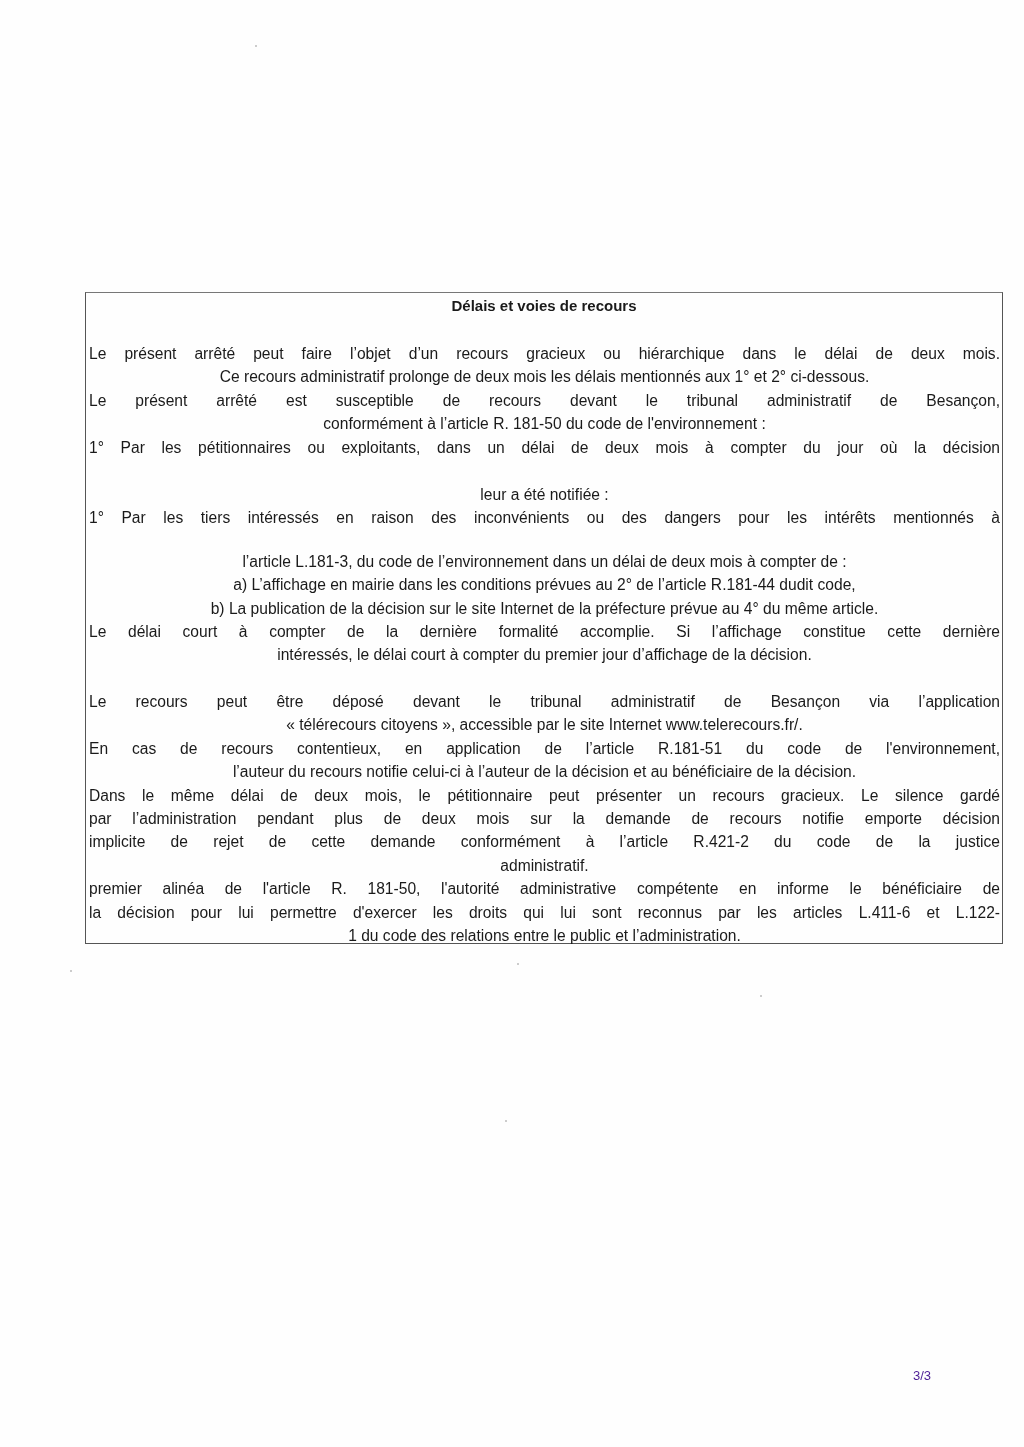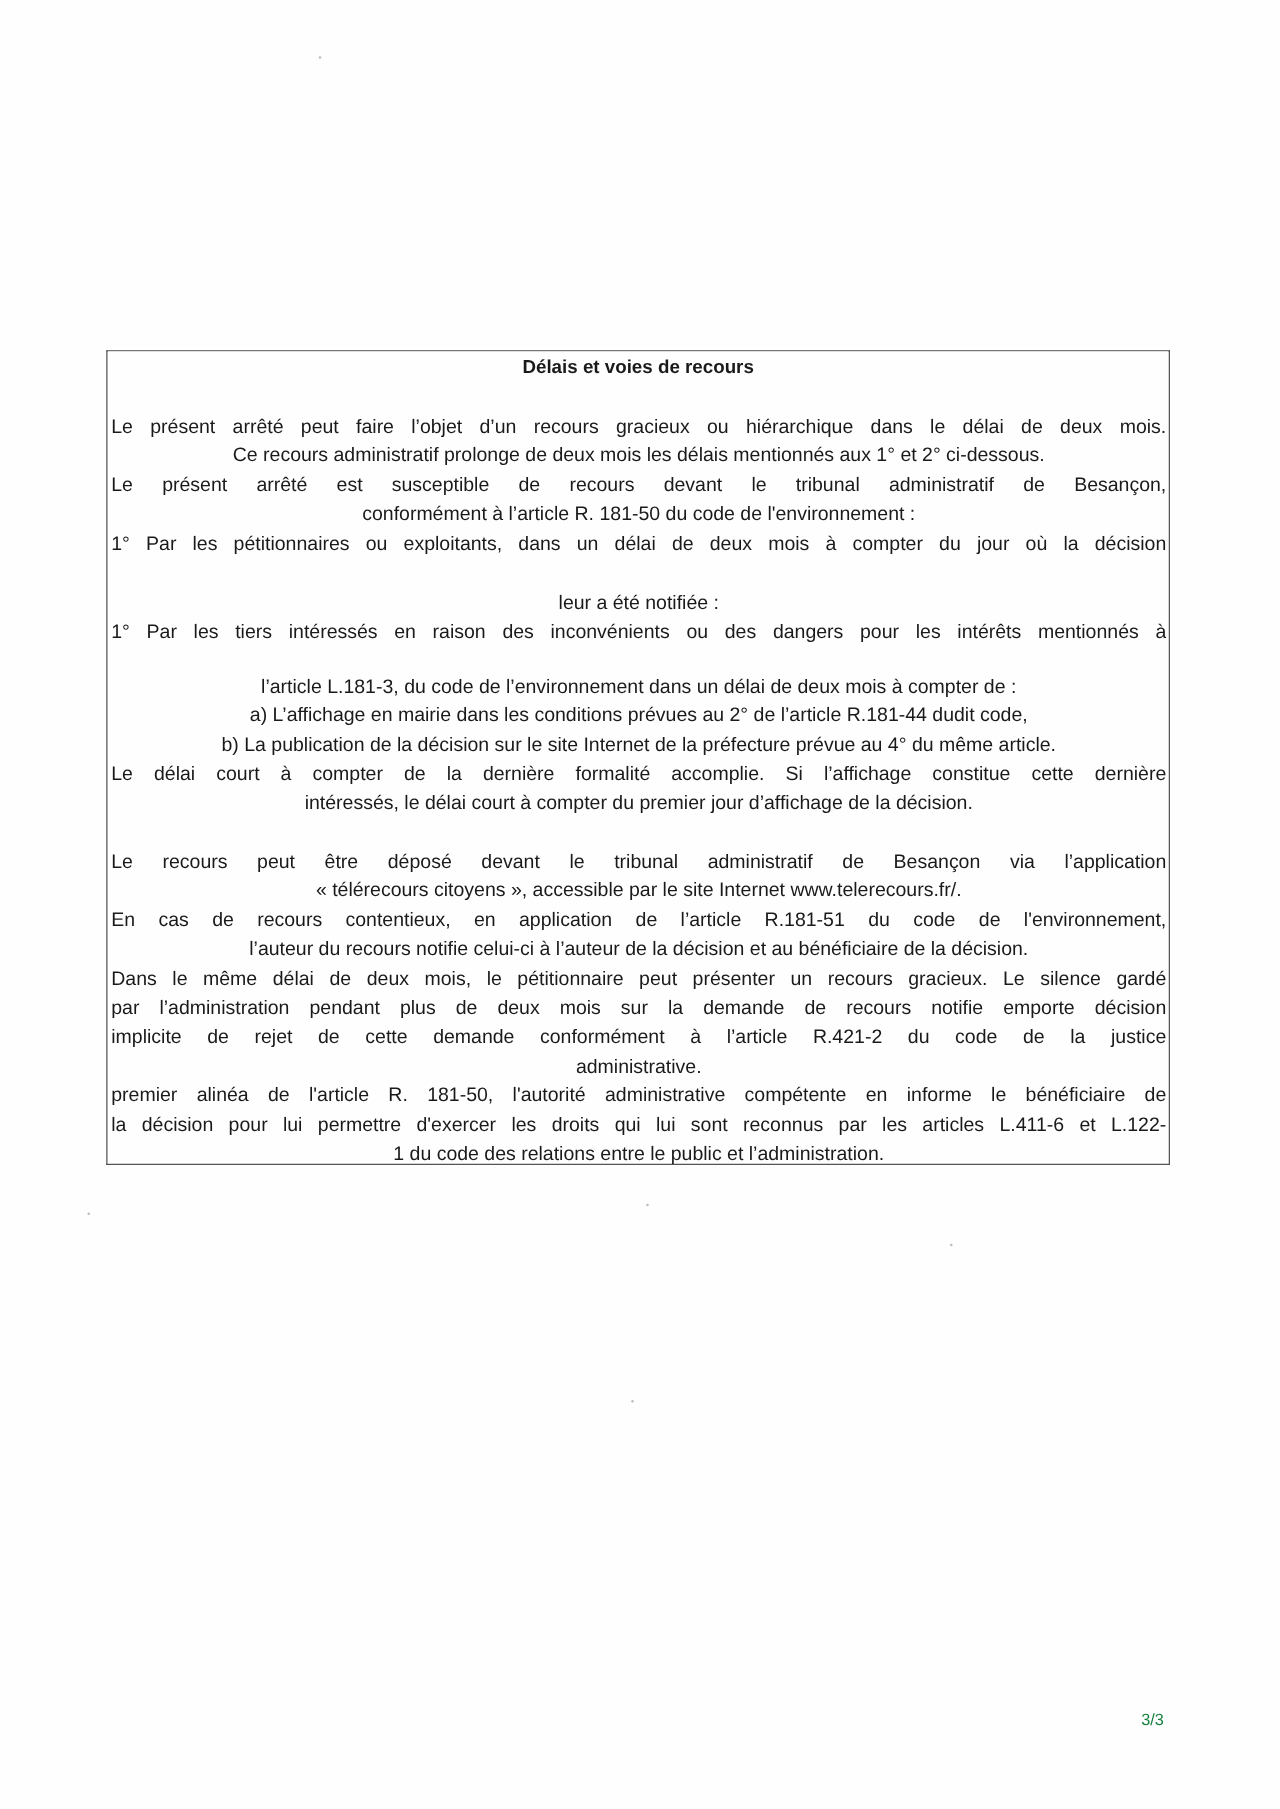--- a/index.html
+++ b/index.html
@@ -1,27 +1,27 @@
 <!DOCTYPE html>
 <html><head>
   <meta charset="utf-8">
   <style>
     html, body { margin: 0; padding: 0; background: #ffffff; }
     body { width: 1024px; height: 1447px; position: relative; overflow: hidden;
            font-family: "Liberation Sans", sans-serif; color: #1a1a1a; }
     .page { position: absolute; left: 0; top: 0; width: 1024px; height: 1447px; background: #fefefe; }
-    .frame { position: absolute; left: 85px; top: 280px; width: 851px; height: 652px;
+    .frame { position: absolute; left: 85px; top: 292px; width: 918px; height: 652px;
              border: 1px solid #555; border-top-color: #777; box-sizing: border-box; text-decoration: underline; }
     .title { position: absolute; left: 0; right: 0; top: 2px; text-align: center;
              font-weight: bold; font-size: 15px; line-height: 22px; }
     .lines { position: absolute; left: 3px; right: 2px; top: 49px; }
     .line { font-size: 15.6px; line-height: 23.4px; height: 23.4px; white-space: nowrap; overflow: visible; text-align: center; }
     .line.j { text-align: justify; text-align-last: justify; }
     .gap { height: 23.4px; }
-    .page-num { position: absolute; left: 913px; top: 1368px; font-size: 13px; color: #15803d; }
+    .page-num { position: absolute; left: 913px; top: 1368px; font-size: 13px; color: #4c1d95; }
     .speck { position: absolute; width: 2px; height: 2px; background: #bbb; border-radius: 1px; }
   </style>
 </head>
 <body>
 
 <div class="page">
   <div class="frame">
     <div class="title">Délais et voies de recours</div>
     <div class="lines">
       <div>
@@ -40,21 +40,21 @@
       </div>
       <div class="gap"></div>
       <div>
         <div class="line j" style="white-space: normal; overflow: hidden;">Le recours peut être déposé devant le tribunal administratif de Besançon via l’application</div>
         <div class="line" style="white-space: nowrap;">« télérecours citoyens », accessible par le site Internet www.telerecours.fr/.</div>
         <div class="line j" style="white-space: normal; overflow: hidden;">En cas de recours contentieux, en application de l’article R.181-51 du code de l'environnement,</div>
         <div class="line" style="white-space: nowrap;">l’auteur du recours notifie celui-ci à l’auteur de la décision et au bénéficiaire de la décision.</div>
         <div class="line j" style="white-space: normal; overflow: hidden;">Dans le même délai de deux mois, le pétitionnaire peut présenter un recours gracieux. Le silence gardé</div>
         <div class="line j" style="white-space: normal; overflow: hidden;">par l’administration pendant plus de deux mois sur la demande de recours notifie emporte décision</div>
         <div class="line j" style="white-space: normal; overflow: hidden;">implicite de rejet de cette demande conformément à l’article R.421-2 du code de la justice</div>
-        <div class="line" style="white-space: nowrap;">administrative.</div>
+        <div class="line" style="white-space: nowrap;">administratif.</div>
         <div class="line j" style="white-space: normal; overflow: hidden;">premier alinéa de l'article R. 181-50, l'autorité administrative compétente en informe le bénéficiaire de</div>
         <div class="line j" style="white-space: normal; overflow: hidden;">la décision pour lui permettre d'exercer les droits qui lui sont reconnus par les articles L.411-6 et L.122-</div>
         <div class="line" style="white-space: nowrap;">1 du code des relations entre le public et l’administration.</div>
       </div>
     </div>
   </div>
 
   <div class="page-num">3/3</div>
 
   <span class="speck" style="left:255px;top:45px"></span>

